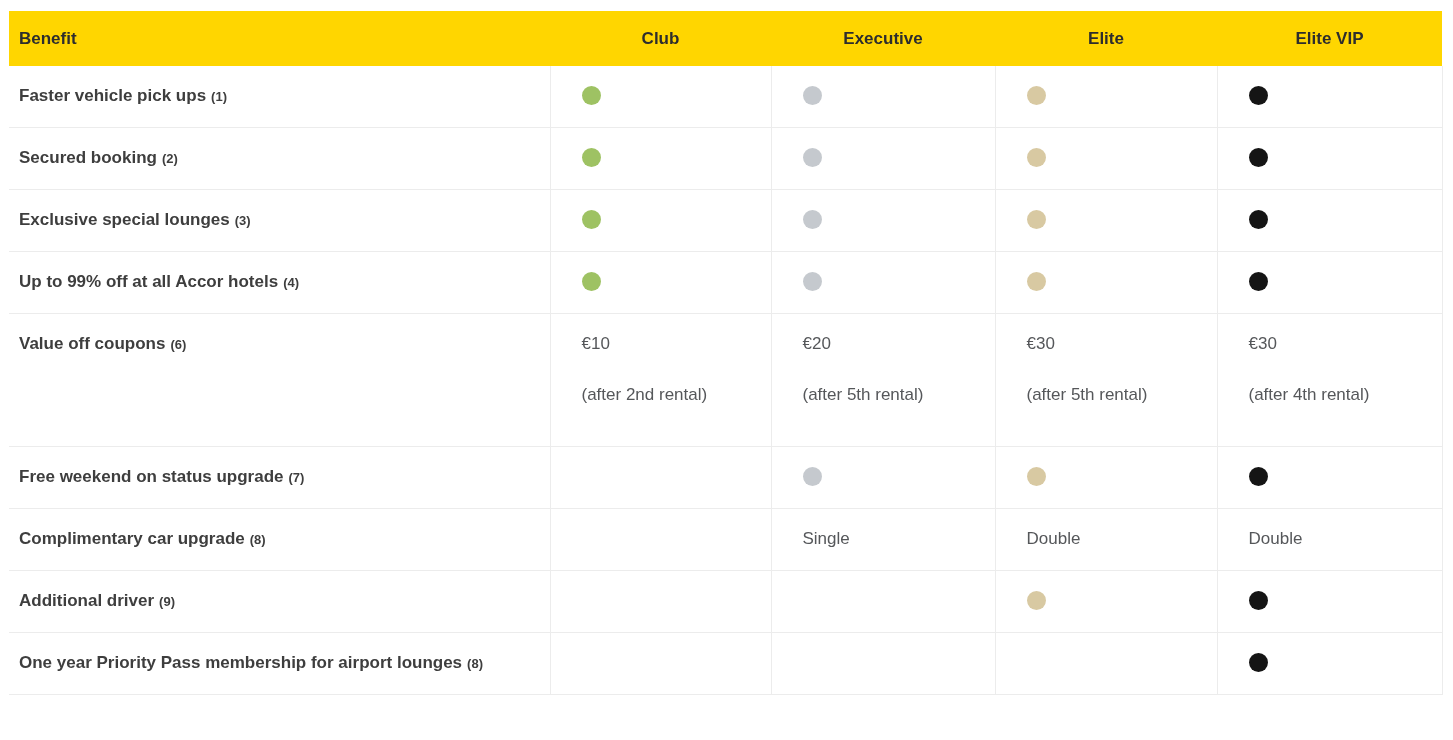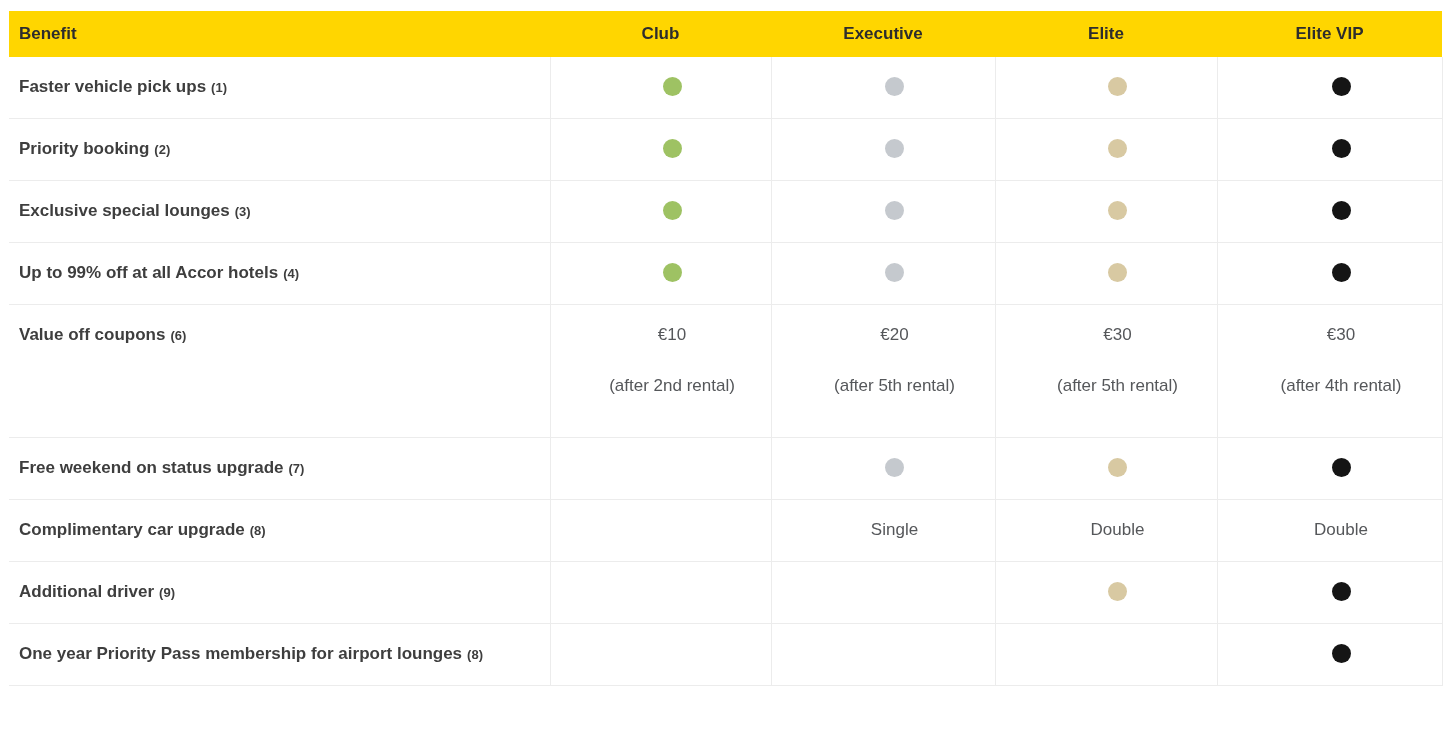--- a/index.html
+++ b/index.html
@@ -28,21 +28,21 @@
   col.c-club{width:221px;}
   col.c-exec{width:224px;}
   col.c-elite{width:222px;}
   col.c-vip{width:225px;}
 
   thead th{
     background:var(--header-bg);
     color:var(--header-text);
     font-size:17px;
     font-weight:bold;
-    height:46px;
+    height:55px;
     padding:0;
     text-align:center;
     vertical-align:middle;
   }
   thead th.h-benefit{
     text-align:left;
     padding-left:10px;
   }
 
   tbody td{
@@ -52,21 +52,21 @@
     line-height:30px;
     padding:15px 8px 15px;
   }
   tbody td.benefit-cell{
     padding-left:10px;
     padding-right:16px;
     color:var(--benefit-text);
   }
   tbody td.tier-cell{
     border-left:1px solid var(--row-border);
-    text-align:center;
+    text-align:left;
     color:var(--value-text);
     padding-left:31px;
   }
   tbody td.tier-cell:last-child{
     border-right:1px solid var(--row-border);
   }
   .benefit-label{
     font-weight:bold;
     color:var(--benefit-text);
   }
@@ -111,21 +111,21 @@
     </thead>
     <tbody>
         <tr>
           <td class="benefit-cell"><span class="benefit-label">Faster vehicle pick ups</span><span class="benefit-note">(1)</span></td>
           <td class="tier-cell"><span class="dot" style="background: rgb(158, 194, 99);"></span></td>
           <td class="tier-cell"><span class="dot" style="background: rgb(197, 201, 206);"></span></td>
           <td class="tier-cell"><span class="dot" style="background: rgb(216, 201, 162);"></span></td>
           <td class="tier-cell"><span class="dot" style="background: rgb(21, 21, 21);"></span></td>
         </tr>
         <tr>
-          <td class="benefit-cell"><span class="benefit-label">Priority booking</span><span class="benefit-note">(2)</span></td>
+          <td class="benefit-cell"><span class="benefit-label">Secured booking</span><span class="benefit-note">(2)</span></td>
           <td class="tier-cell"><span class="dot" style="background: rgb(158, 194, 99);"></span></td>
           <td class="tier-cell"><span class="dot" style="background: rgb(197, 201, 206);"></span></td>
           <td class="tier-cell"><span class="dot" style="background: rgb(216, 201, 162);"></span></td>
           <td class="tier-cell"><span class="dot" style="background: rgb(21, 21, 21);"></span></td>
         </tr>
         <tr>
           <td class="benefit-cell"><span class="benefit-label">Exclusive special lounges</span><span class="benefit-note">(3)</span></td>
           <td class="tier-cell"><span class="dot" style="background: rgb(158, 194, 99);"></span></td>
           <td class="tier-cell"><span class="dot" style="background: rgb(197, 201, 206);"></span></td>
           <td class="tier-cell"><span class="dot" style="background: rgb(216, 201, 162);"></span></td>

